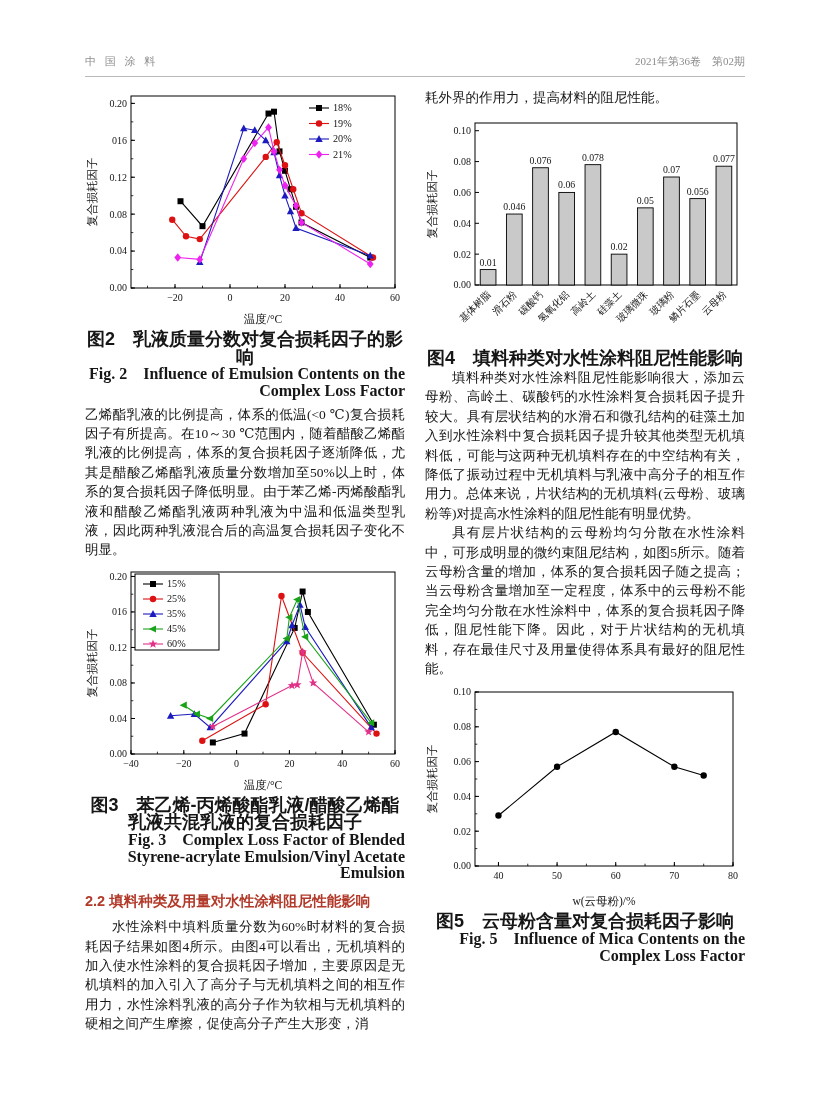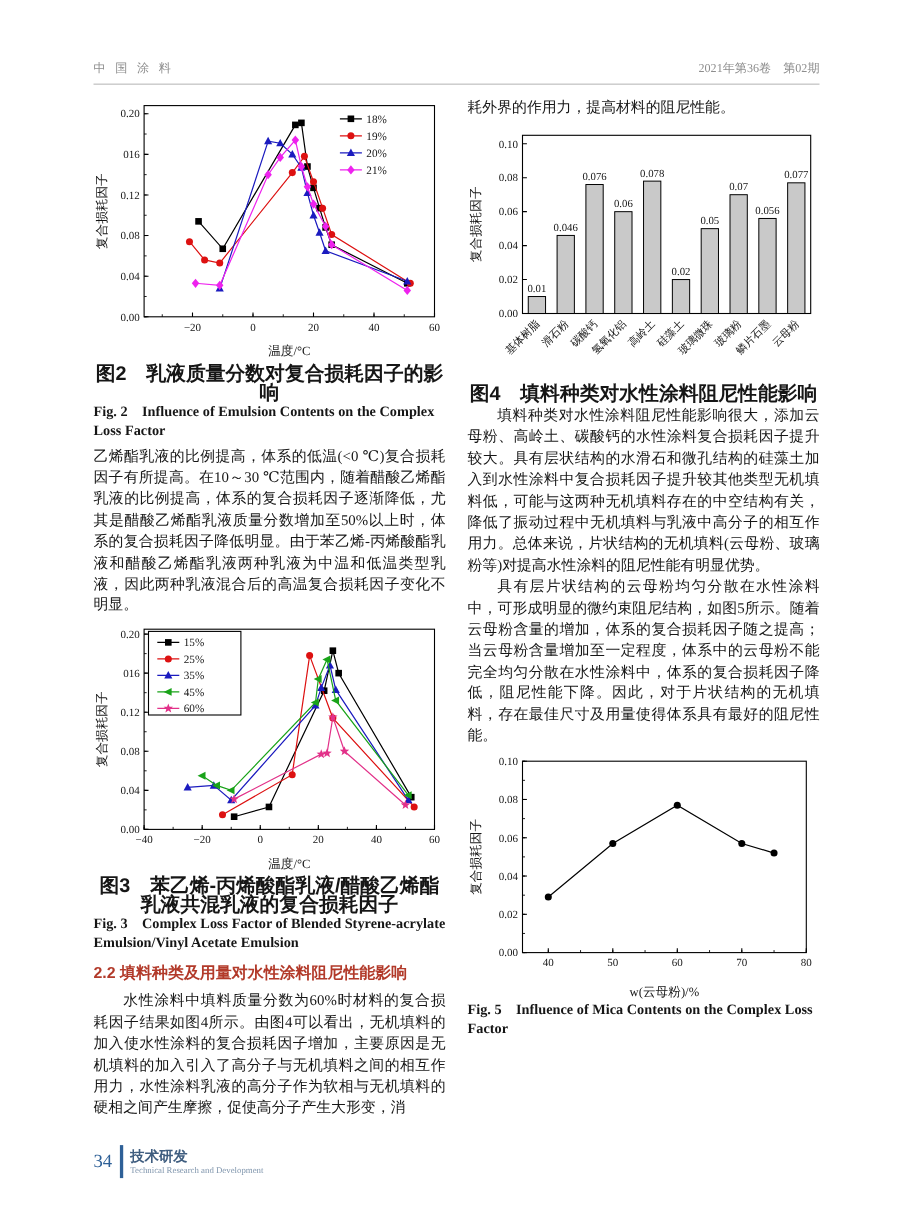--- a/index.html
+++ b/index.html
@@ -11,21 +11,21 @@
   .header-line{position:absolute;top:76px;left:85px;width:660px;border-top:1px solid #b9b9b9;}
   .content{position:absolute;top:88px;left:85px;display:flex;gap:20px;}
   .col{width:320px;}
   p.body{font-size:13.5px;line-height:19.4px;text-align:justify;margin:0;}
   p.indent{text-indent:2em;}
   figure{margin:0;}
   svg.chart{display:block;margin:0 auto;}
   .caption-zh{font-family:"Liberation Sans","DejaVu Sans",sans-serif;font-weight:bold;
               font-size:18px;line-height:17.5px;text-align:center;margin-top:3px;}
   .caption-en{font-family:"Liberation Serif","DejaVu Serif",serif;font-weight:bold;
-              font-size:13px;line-height:16.8px;text-align:left;margin-bottom:5px;}
+              font-size:16px;line-height:16.8px;text-align:right;margin-bottom:5px;}
   .section-heading{font-family:"Liberation Sans","DejaVu Sans",sans-serif;font-weight:bold;
                    font-size:14.5px;color:#b23a2a;margin:10px 0 6px 0;}
   .section-heading .num{margin-right:4px;}
   .mt8{margin-top:8px;} .mt6{margin-top:6px;} .mt4{margin-top:4px;}
   .footer{position:absolute;left:85px;top:1041px;display:flex;align-items:center;}
   .footer .num{color:#2e6097;font-size:17px;margin-right:7px;}
   .footer .bar{width:2.5px;height:30px;background:#2e6097;margin-right:7px;}
   .footer .zh{font-family:"Liberation Sans","DejaVu Sans",sans-serif;font-weight:bold;
               font-size:13px;color:#3f5d7f;line-height:15px;}
   .footer .en{font-size:8px;color:#8096ad;line-height:11px;}
@@ -396,28 +396,21 @@
             <circle cx="73.45454545454545" cy="131.54000000000002" r="3.2" fill="#000000"></circle>
             <circle cx="132.0909090909091" cy="82.82000000000001" r="3.2" fill="#000000"></circle>
             <circle cx="190.72727272727272" cy="48.02000000000001" r="3.2" fill="#000000"></circle>
             <circle cx="249.36363636363635" cy="82.82000000000001" r="3.2" fill="#000000"></circle>
             <circle cx="278.6818181818182" cy="91.52000000000001" r="3.2" fill="#000000"></circle>
             <text x="179" y="221" font-size="11.5" text-anchor="middle" font-family="&quot;Liberation Serif&quot;,&quot;DejaVu Serif&quot;,serif" fill="#151515">w(云母粉)/%</text>
             <g transform="translate(11,95) rotate(-90)">
               <text x="0" y="0" font-size="11.5" text-anchor="middle" font-family="&quot;Liberation Serif&quot;,&quot;DejaVu Serif&quot;,serif" fill="#151515">复合损耗因子</text>
             </g>
           </svg>
+        <div class="caption-zh">图5　云母粉含量对复合损耗因子影响</div>
         <div class="caption-en">Fig. 5　Influence of Mica Contents on the Complex Loss Factor</div>
       </figure>
     </div>
 
   </div>
 
-  <div class="footer">
-    <span class="num">34</span>
-    <span class="bar"></span>
-    <div>
-      <div class="zh">技术研发</div>
-      <div class="en">Technical Research and Development</div>
-    </div>
-  </div>
 
 </div>
 
 </body></html>

